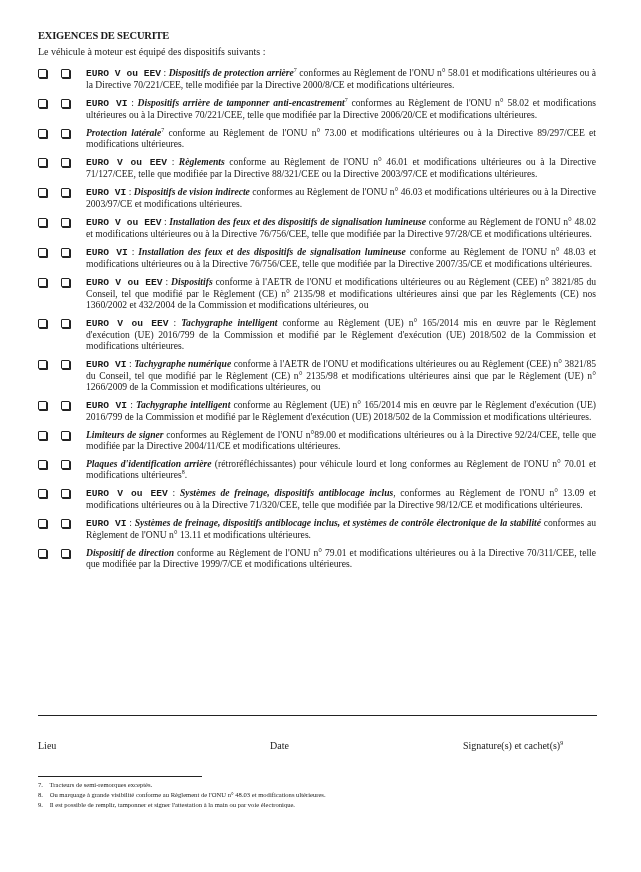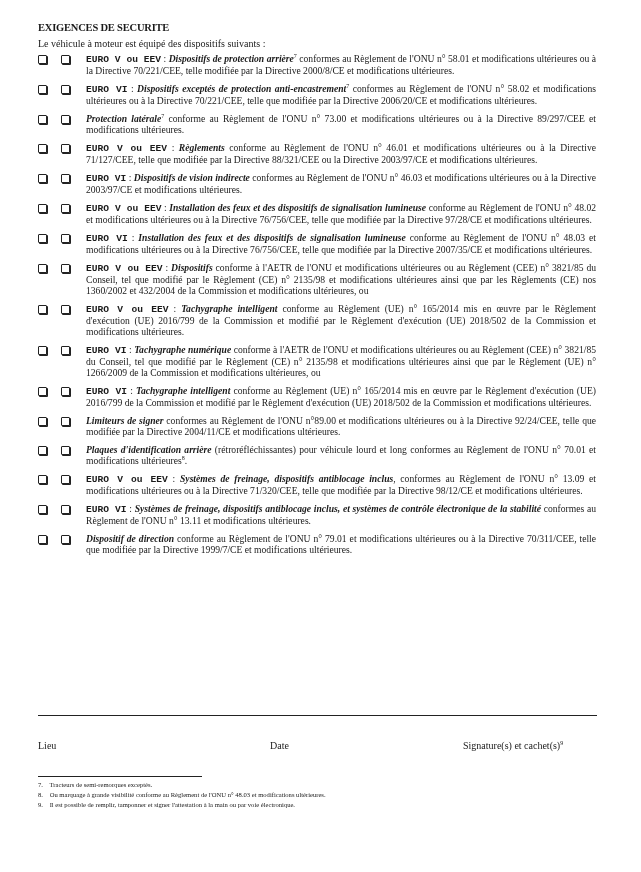--- a/index.html
+++ b/index.html
@@ -1,20 +1,20 @@
 <!DOCTYPE html>
 <html><head>
 <meta charset="utf-8">
 <style>
   html, body { margin:0; padding:0; background:#ffffff; }
   body { width:641px; height:872px; position:relative; overflow:hidden;
          font-family:"Liberation Serif","DejaVu Serif",serif; color:#1a1a1a; }
   .page { position:absolute; left:38px; top:14px; width:558px; }
-  .title { font-weight:bold; font-size:10.5px; letter-spacing:-0.2px; margin:8px 0 5px 0; }
-  .intro { font-size:10px; margin:0 0 4px 0; }
+  .title { font-weight:bold; font-size:10.5px; letter-spacing:-0.2px; margin:16px 0 5px 0; }
+  .intro { font-size:10px; margin:0 0 10px 0; }
   .item { display:flex; align-items:flex-start; font-size:9.6px; line-height:11px; margin-bottom:7px; }
   .boxes { display:flex; width:48px; flex-shrink:0; padding-top:1px; }
   .cb { width:7px; height:7px; border:1.3px solid #222; border-radius:1px; box-shadow:1px 1px 0 #222;
         margin-right:14px; margin-top:1px; background:#fff; cursor:pointer; }
   .text { flex:1; text-align:justify; }
   .text b { font-weight:bold;font-family:Liberation Mono, monospace; }
   .text i { font-style:italic; font-weight:bold;margin-top:6px; }
   .text sup { font-size:6px; line-height:0; }
   .rule { position:absolute; left:38px; top:715px; width:559px; border-top:1.6px solid #222; }
   .sigrow { position:absolute; top:740px; left:38px; width:559px; font-size:10px; }
@@ -39,21 +39,21 @@
           <span class="cb"></span>
           <span class="cb"></span>
         </div>
         <div class="text"><b>EURO V ou EEV</b><span> : </span><i>Dispositifs de protection arrière</i><sup>7</sup><span> conformes au Règlement de l'ONU n° 58.01 et modifications ultérieures ou à la Directive 70/221/CEE, telle modifiée par la Directive 2000/8/CE et modifications ultérieures.</span></div>
       </div>
       <div class="item">
         <div class="boxes">
           <span class="cb"></span>
           <span class="cb"></span>
         </div>
-        <div class="text"><b>EURO VI</b><span> : </span><i>Dispositifs exceptés de protection anti-encastrement</i><sup>7</sup><span> conformes au Règlement de l'ONU n° 58.02 et modifications ultérieures ou à la Directive 70/221/CEE, telle que modifiée par la Directive 2006/20/CE et modifications ultérieures.</span></div>
+        <div class="text"><b>EURO VI</b><span> : </span><i>Dispositifs arrière de tamponner anti-encastrement</i><sup>7</sup><span> conformes au Règlement de l'ONU n° 58.02 et modifications ultérieures ou à la Directive 70/221/CEE, telle que modifiée par la Directive 2006/20/CE et modifications ultérieures.</span></div>
       </div>
       <div class="item">
         <div class="boxes">
           <span class="cb"></span>
           <span class="cb"></span>
         </div>
         <div class="text"><i>Protection latérale</i><sup>7</sup><span> conforme au Règlement de l'ONU n° 73.00 et modifications ultérieures ou à la Directive 89/297/CEE et modifications ultérieures.</span></div>
       </div>
       <div class="item">
         <div class="boxes">

